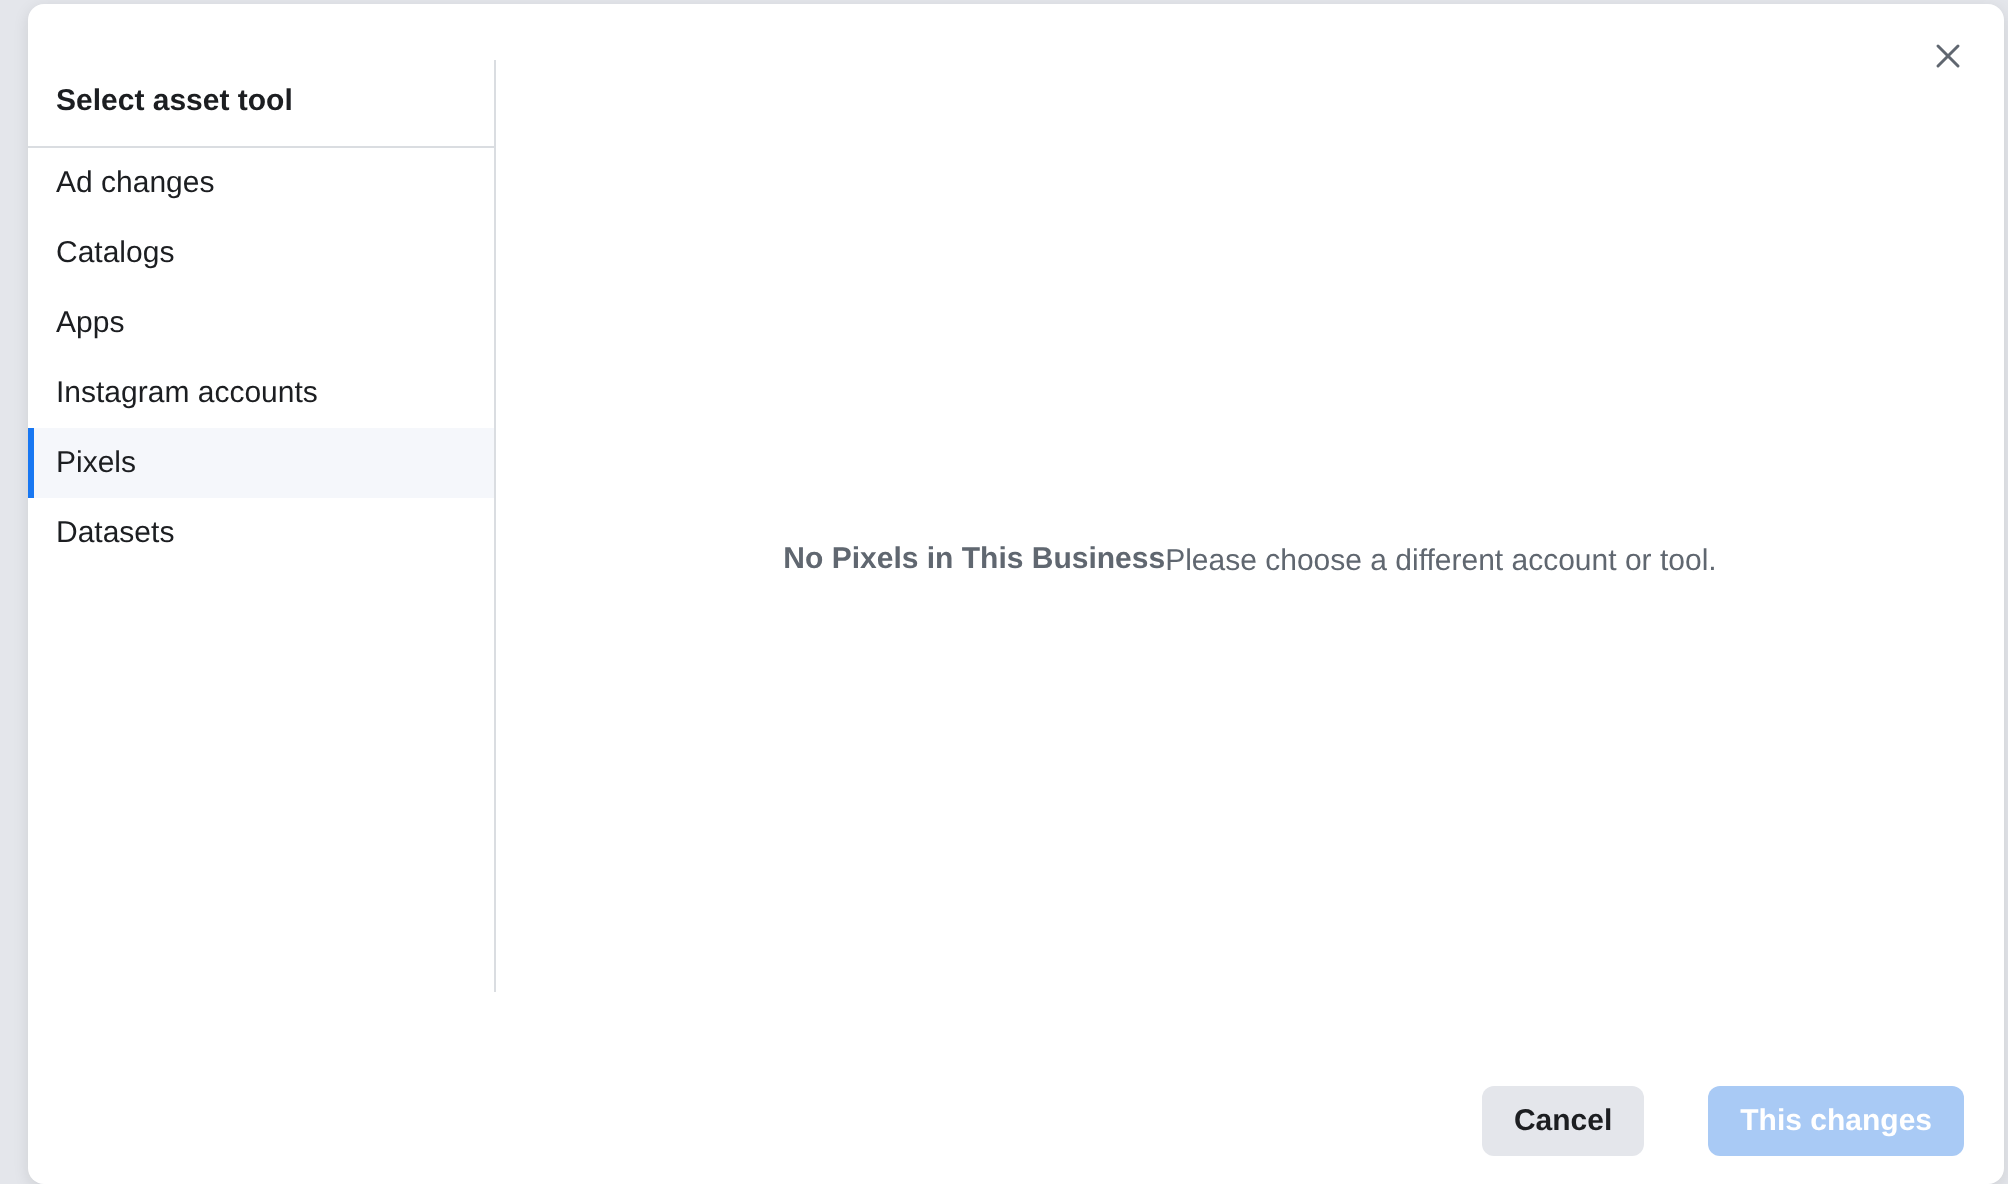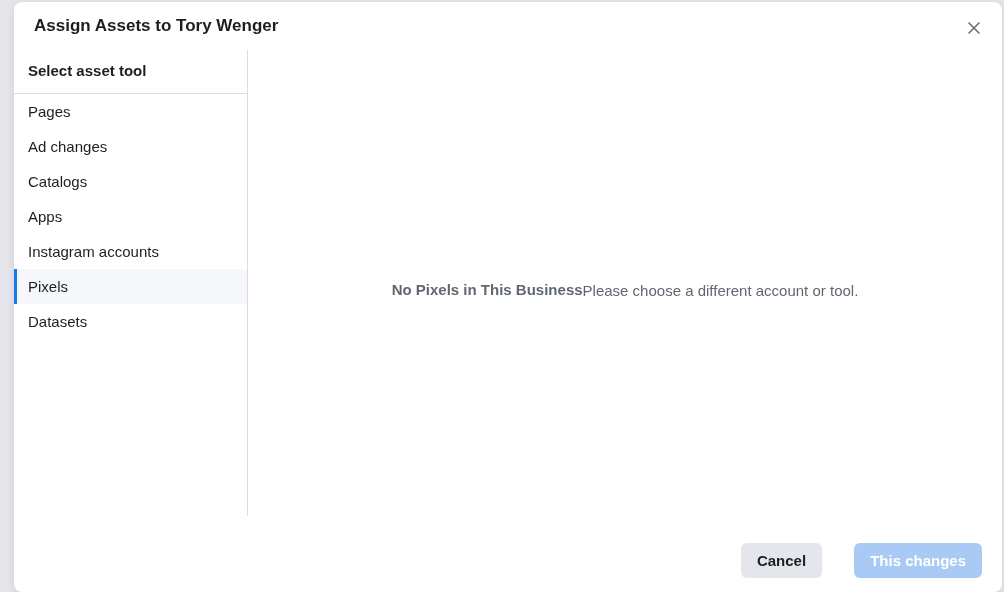--- a/index.html
+++ b/index.html
@@ -131,34 +131,32 @@
       background: #a9caf5;
       color: #ffffff;
       cursor: default;
     }
   </style>
 </head>
 <body>
 
 <div class="modal">
   <div class="modal-header">
-    <div class="modal-title">Assign Assets to Tory Wenger</div>
     <div class="close-btn">
       <svg width="20" height="20" viewBox="0 0 24 24" fill="none" stroke="currentColor" stroke-width="1.8" stroke-linecap="round">
         <line x1="6" y1="6" x2="18" y2="18"></line>
         <line x1="18" y1="6" x2="6" y2="18"></line>
       </svg>
     </div>
   </div>
 
   <div class="modal-body">
     <div class="sidebar">
       <div class="sidebar-title">Select asset tool</div>
       <div class="sidebar-items">
-        <div class="sidebar-item">Pages</div>
         <div class="sidebar-item">Ad changes</div>
         <div class="sidebar-item">Catalogs</div>
         <div class="sidebar-item">Apps</div>
         <div class="sidebar-item">Instagram accounts</div>
         <div class="sidebar-item active">Pixels</div>
         <div class="sidebar-item">Datasets</div>
       </div>
     </div>
 
     <div class="content">

